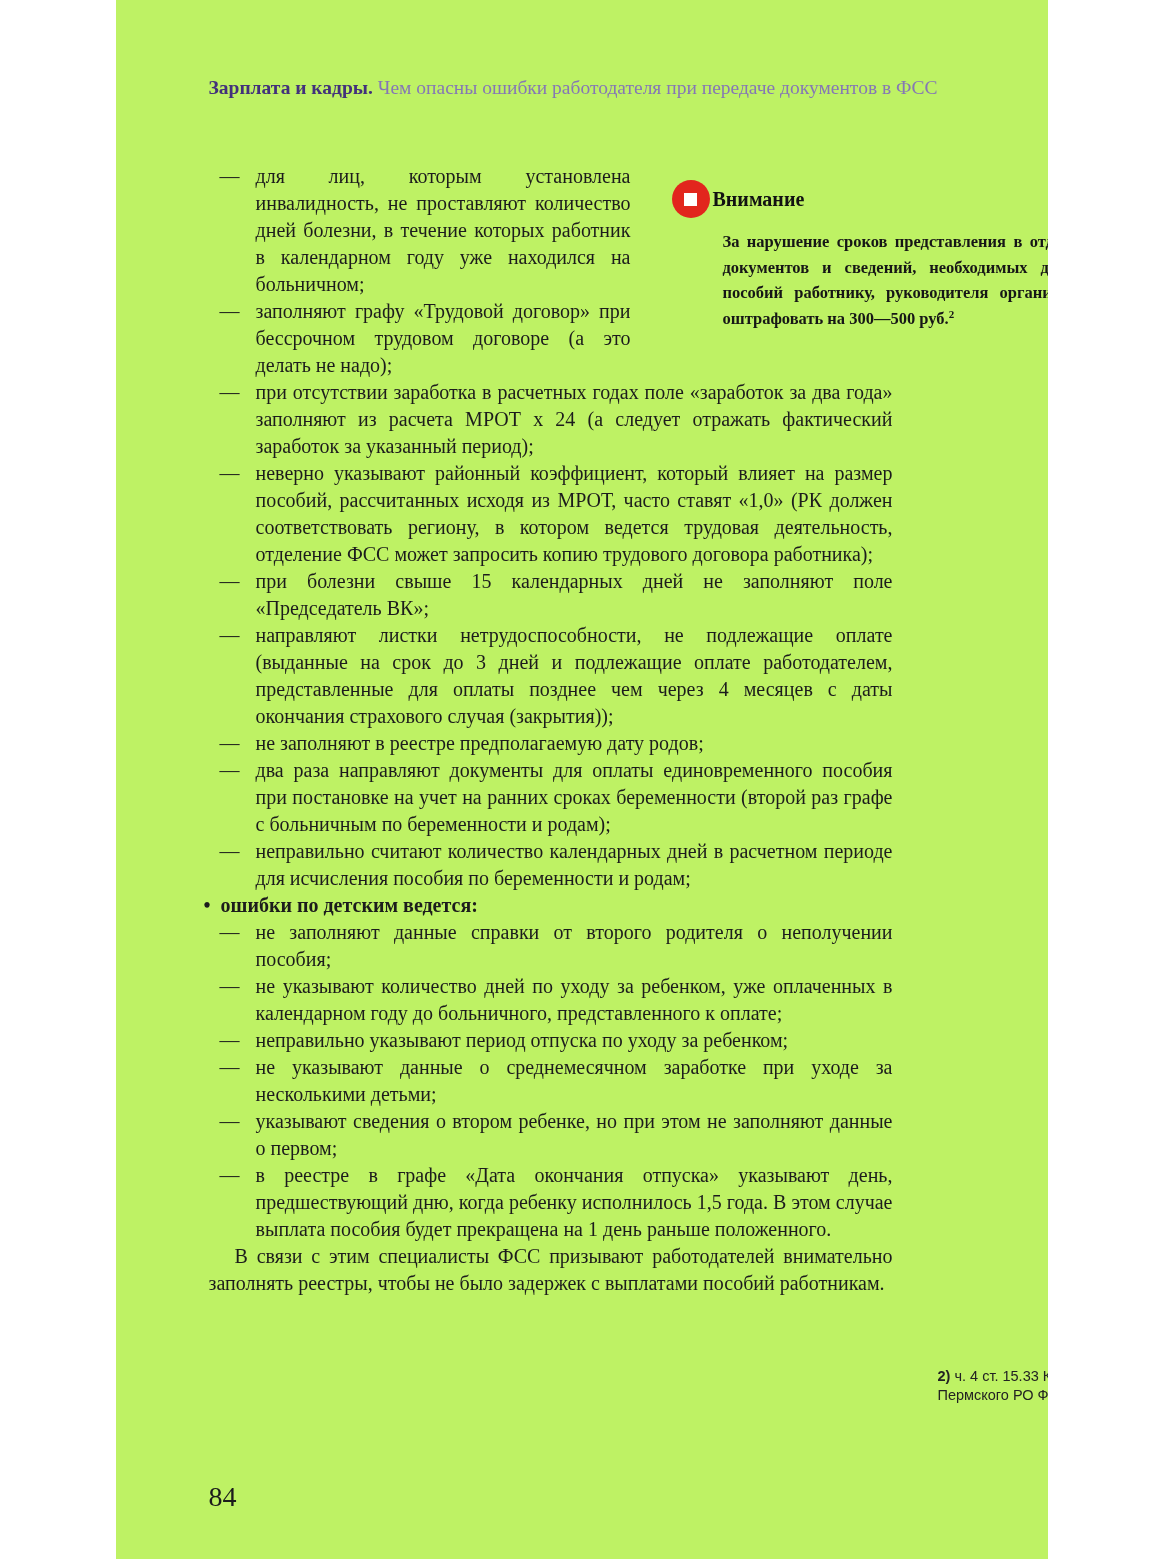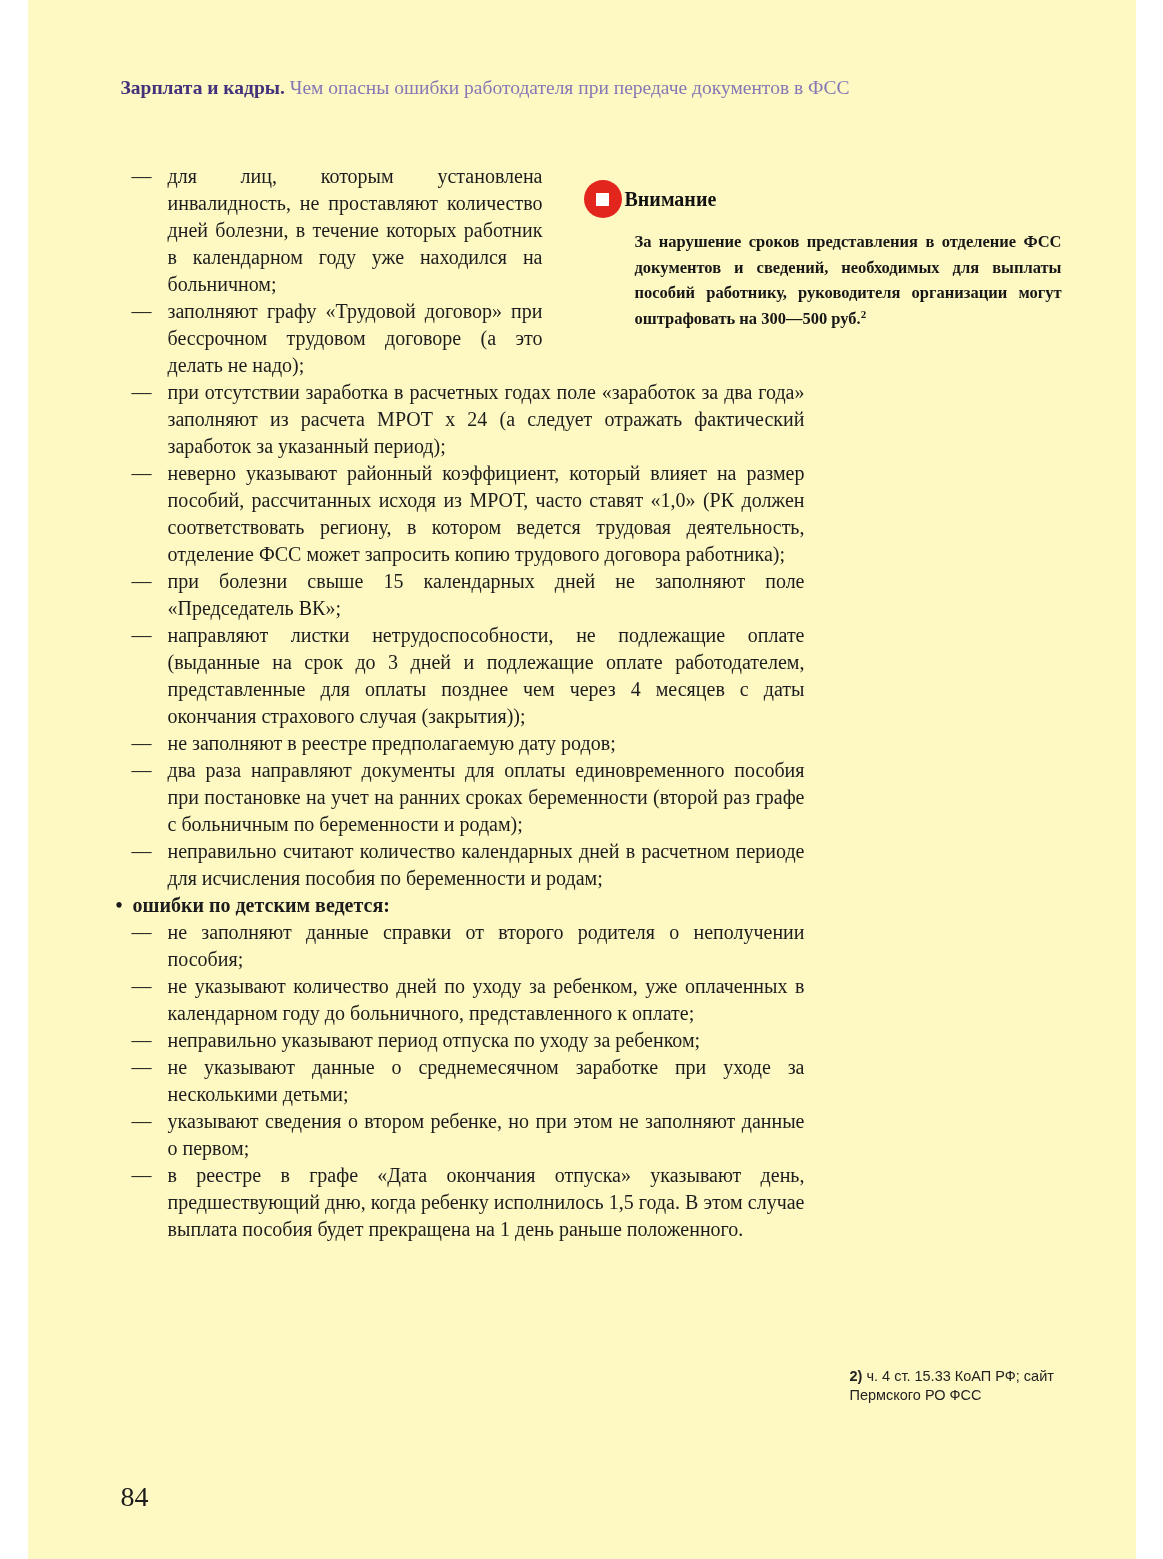--- a/index.html
+++ b/index.html
@@ -1,21 +1,21 @@
 <!DOCTYPE html>
 <html style="--header_dark: #42317b; --header_light: #8577b5; --attention_red: #e2261d;"><head>
 <meta charset="utf-8">
 <style>
   * { margin: 0; padding: 0; box-sizing: border-box; }
   html, body { background: #ffffff; }
   .page {
     position: relative;
-    width: 1108px;
+    width: 932px;
     height: 1559px;
-    background: #fef9c3;
+    background: #bef264;
     font-family: "Liberation Serif", serif;
     color: #1c1c1c;
     overflow: hidden;
     margin: 0 auto;
   }
   .header {
     position: absolute;
     left: 93px;
     top: 77px;
     font-size: 19.5px;
@@ -169,20 +169,21 @@
     </div>
     <div class="li">
       <span class="marker">—</span>
       <span class="li-text">указывают сведения о втором ребенке, но при этом не заполняют данные о первом;</span>
     </div>
     <div class="li">
       <span class="marker">—</span>
       <span class="li-text">в реестре в графе «Дата окончания отпуска» указывают день, предшествующий дню, когда ребенку исполнилось 1,5 года. В этом случае выплата пособия будет прекращена на 1 день раньше положенного.</span>
     </div>
 
+    <p class="closing">В связи с этим специалисты ФСС призывают работодателей внимательно заполнять реестры, чтобы не было задержек с выплатами пособий работникам.</p>
 
   </div>
 
   <div class="footnote">
     <span class="fn-marker">2)</span>
     <span class="fn-text">ч. 4 ст. 15.33 КоАП РФ; сайт Пермского РО ФСС</span>
   </div>
 
   <div class="page-number">84</div>
 

